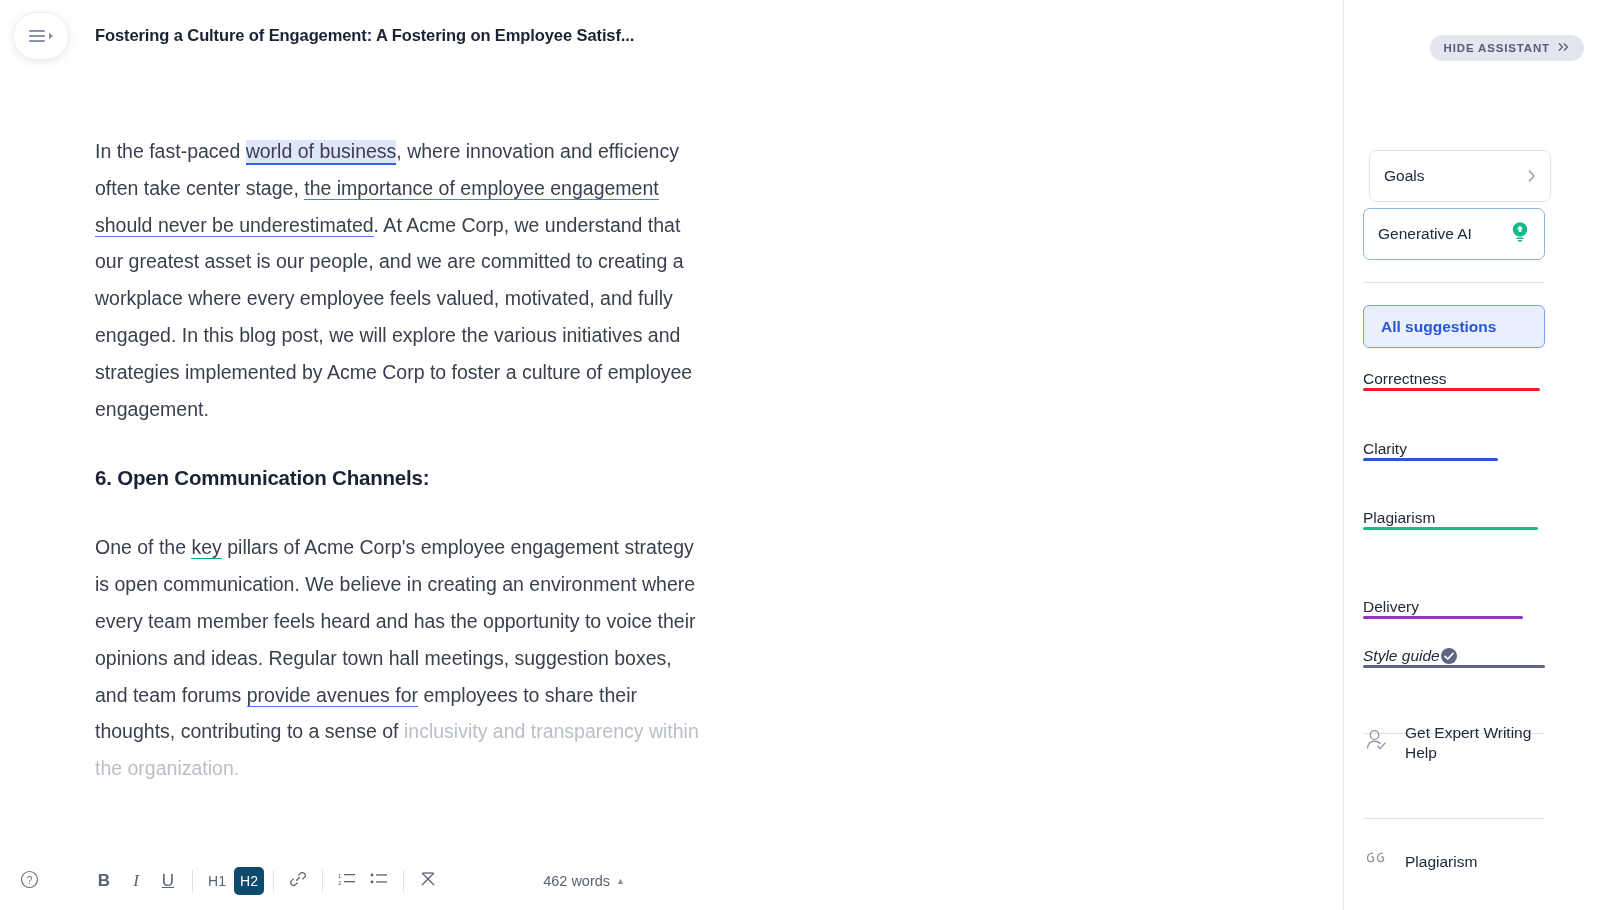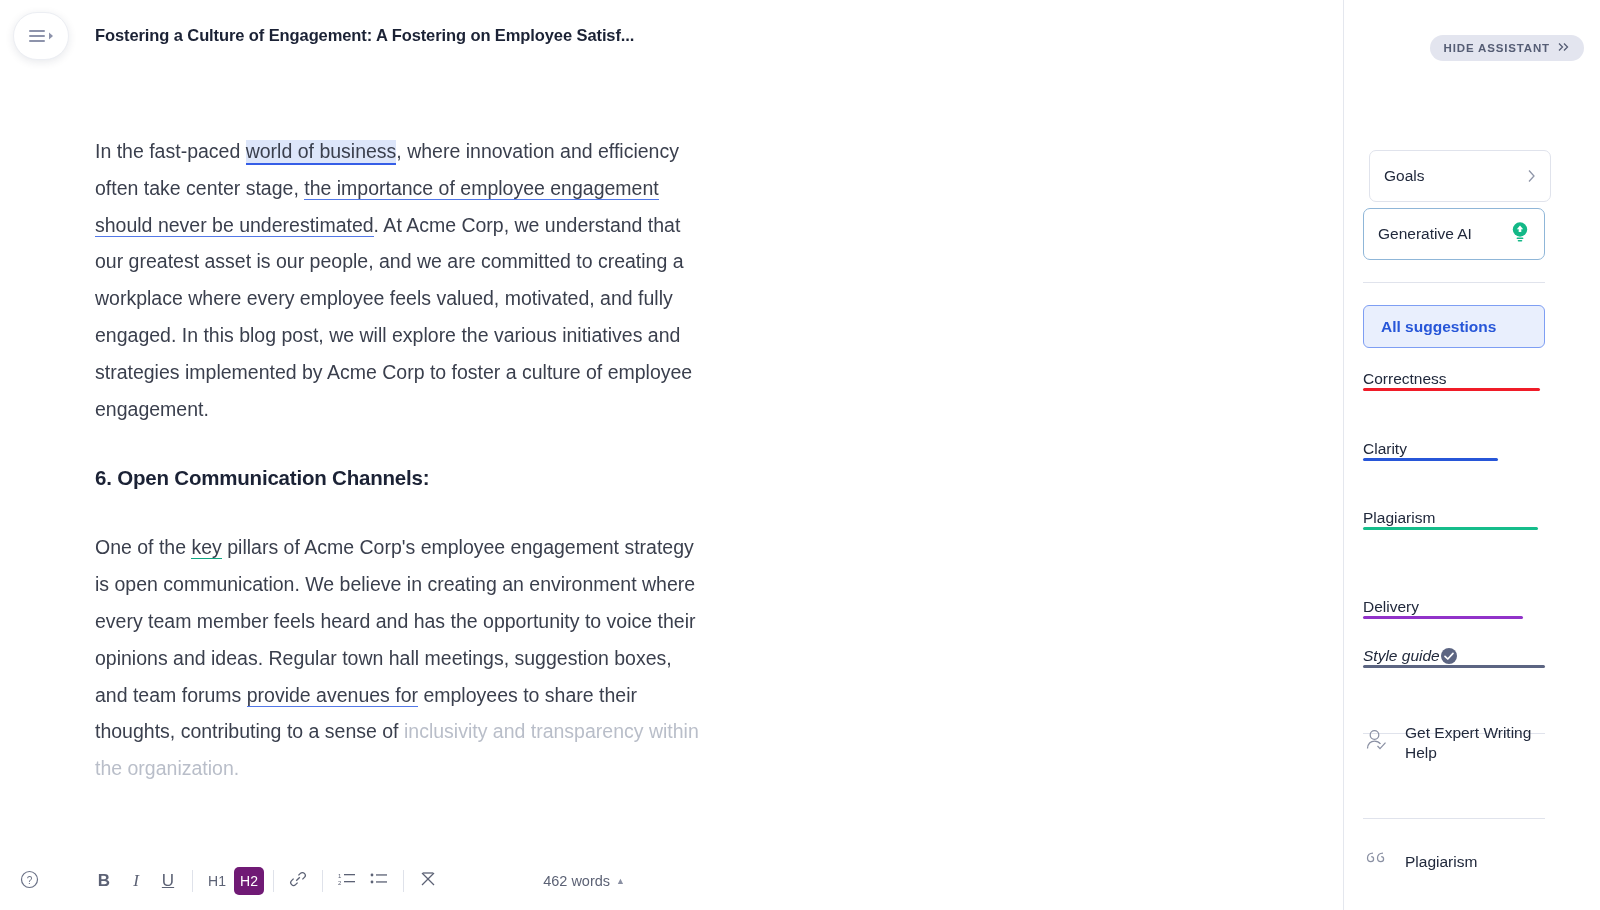--- a/index.html
+++ b/index.html
@@ -51,21 +51,21 @@
   .toolbar {
     position: absolute; left: 0; bottom: 0; width: 760px; height: 58px;
     display: flex; align-items: center; background: #fff;
   }
   .tb-help { margin-left: 20px; display:flex; cursor:pointer; }
   .tb-group { display: flex; align-items: center; margin-left: 50px; gap: 2px; }
   .tb-btn {
     width: 30px; height: 28px; display: flex; align-items: center; justify-content: center;
     color: #5c6275; cursor: pointer; border-radius: 5px; font-size: 17px;
   }
-  .tb-btn.active { background: #701a75; color: #fff; }
+  .tb-btn.active { background: #0c4a6e; color: #fff; }
   .tb-sep { width: 1px; height: 22px; background: #dfe2ea; margin: 0 7px; }
   .tb-words {
     position: absolute; right: 135px; top: 50%; transform: translateY(-50%);
     font-size: 14.5px; color: #5c6275; display: flex; align-items: center; gap: 6px; cursor: pointer;
   }
   .caret-up { font-size: 9px; color: #8a90a3; }
 
   
   .sugg-pane {
     width: 583px; height: 910px; flex: none; background: #fff;

